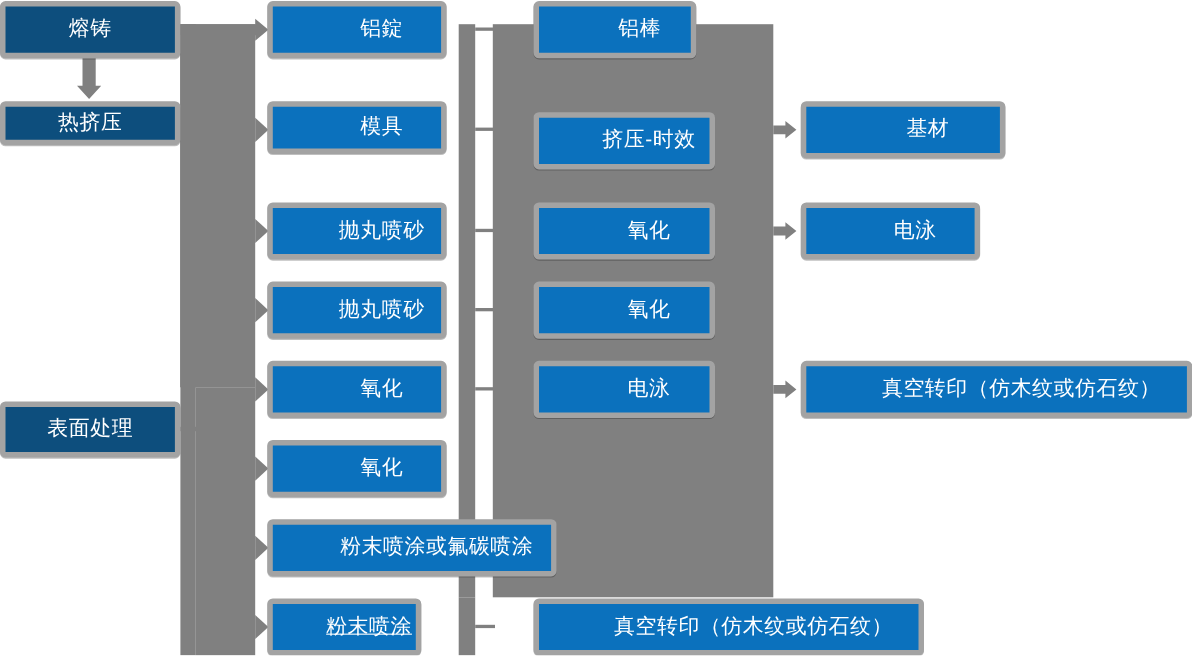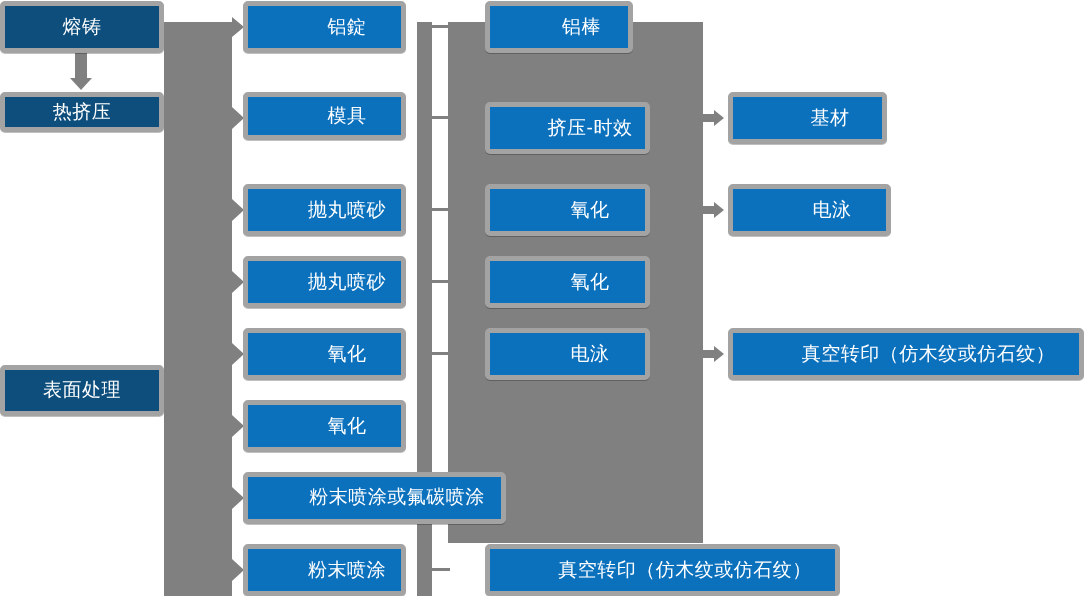--- a/index.html
+++ b/index.html
@@ -117,42 +117,42 @@
       </div>
       <div class="node light" style="left: 243px; top: 328px; width: 163px; height: 52px; font-size: 19px;">
         <span class="lbl">氧化</span>
       </div>
       <div class="node light" style="left: 243px; top: 400px; width: 163px; height: 52px; font-size: 19px;">
         <span class="lbl">氧化</span>
       </div>
       <div class="node light" style="left: 243px; top: 472px; width: 263px; height: 52px; font-size: 19px; font-family: Liberation Mono, monospace;">
         <span class="lbl">粉末喷涂或氟碳喷涂</span>
       </div>
-      <div class="node light" style="left: 243px; top: 544px; width: 163px; height: 52px; font-size: 19px;">
+      <div class="node light" style="left: 243px; top: 544px; width: 140px; height: 52px; font-size: 19px; text-decoration: underline;">
         <span class="lbl">粉末喷涂</span>
       </div>
       <div class="node light" style="left: 485px; top: 1px; width: 148px; height: 52px; font-size: 19px;">
         <span class="lbl">铝棒</span>
       </div>
       <div class="node light" style="left: 485px; top: 92px; width: 165px; height: 52px; font-size: 19px; margin-top: 10px;">
         <span class="lbl">挤压-时效</span>
       </div>
       <div class="node light" style="left: 485px; top: 184px; width: 165px; height: 52px; font-size: 19px;">
         <span class="lbl">氧化</span>
       </div>
       <div class="node light" style="left: 485px; top: 256px; width: 165px; height: 52px; font-size: 19px;">
         <span class="lbl">氧化</span>
       </div>
       <div class="node light" style="left: 485px; top: 328px; width: 165px; height: 52px; font-size: 19px;">
         <span class="lbl">电泳</span>
       </div>
       <div class="node light" style="left: 485px; top: 544px; width: 355px; height: 52px; font-size: 19px;">
         <span class="lbl">真空转印（仿木纹或仿石纹）</span>
       </div>
-      <div class="node light" style="left: 728px; top: 92px; width: 159px; height: 52px; font-size: 19px;">
+      <div class="node light" style="left: 728px; top: 92px; width: 186px; height: 52px; font-size: 19px;">
         <span class="lbl">基材</span>
       </div>
       <div class="node light" style="left: 728px; top: 184px; width: 163px; height: 52px; font-size: 19px;">
         <span class="lbl">电泳</span>
       </div>
       <div class="node light" style="left: 728px; top: 328px; width: 356px; height: 52px; font-size: 19px;">
         <span class="lbl">真空转印（仿木纹或仿石纹）</span>
       </div>
     </div>
 

